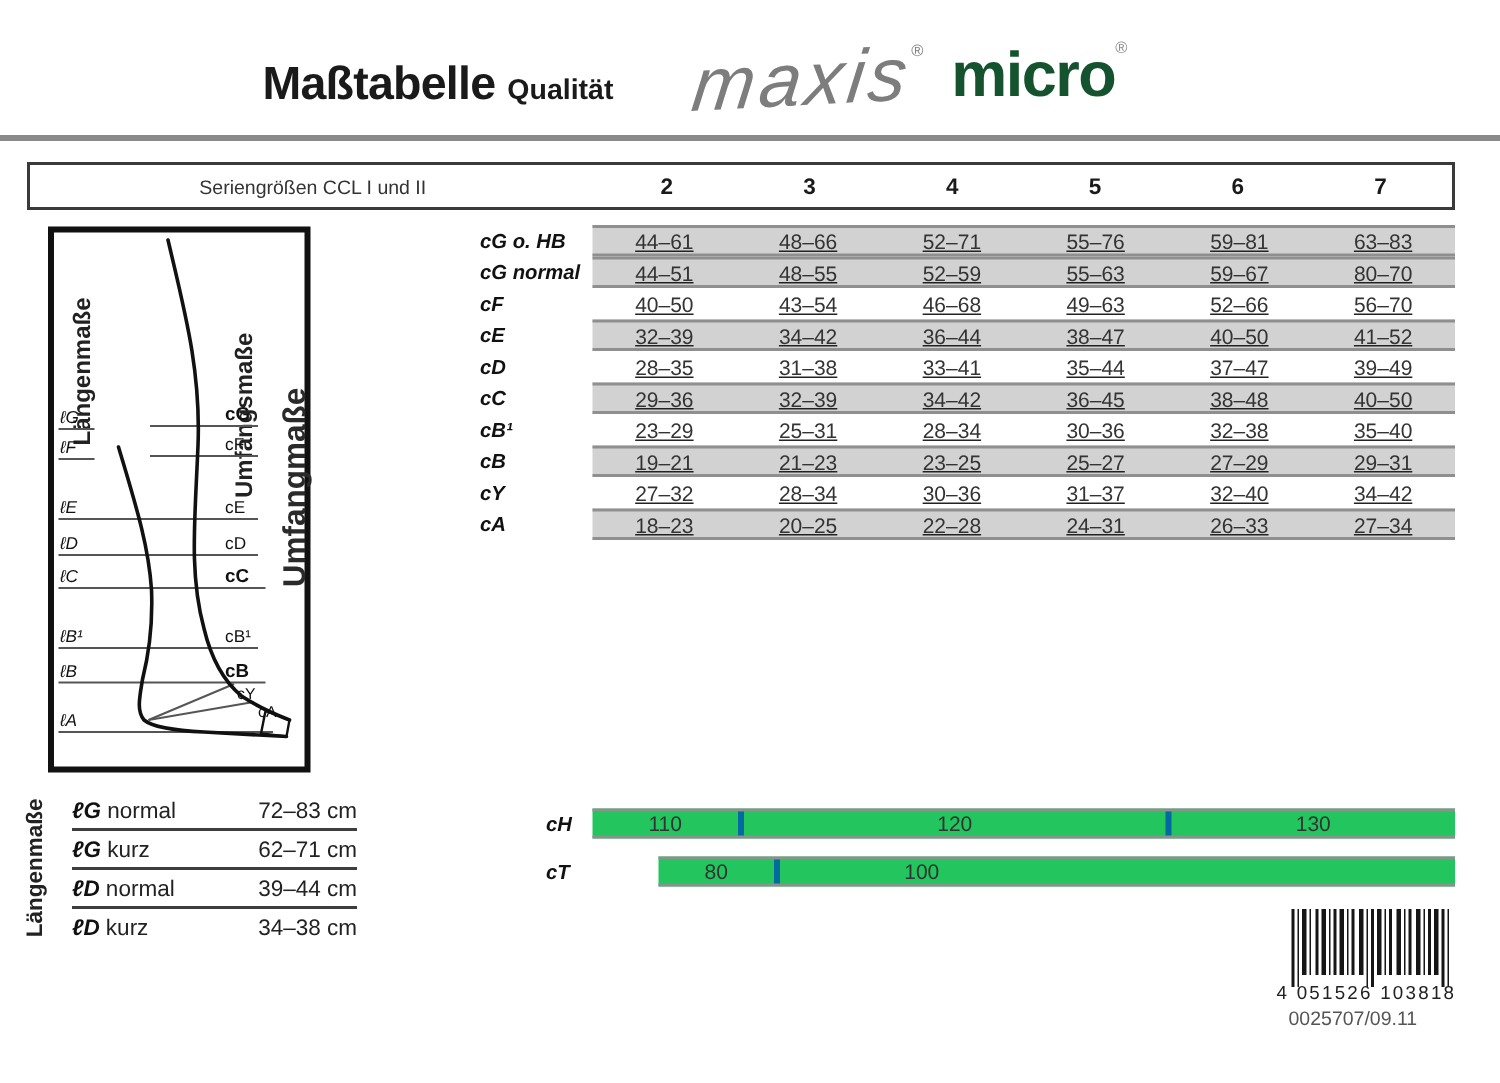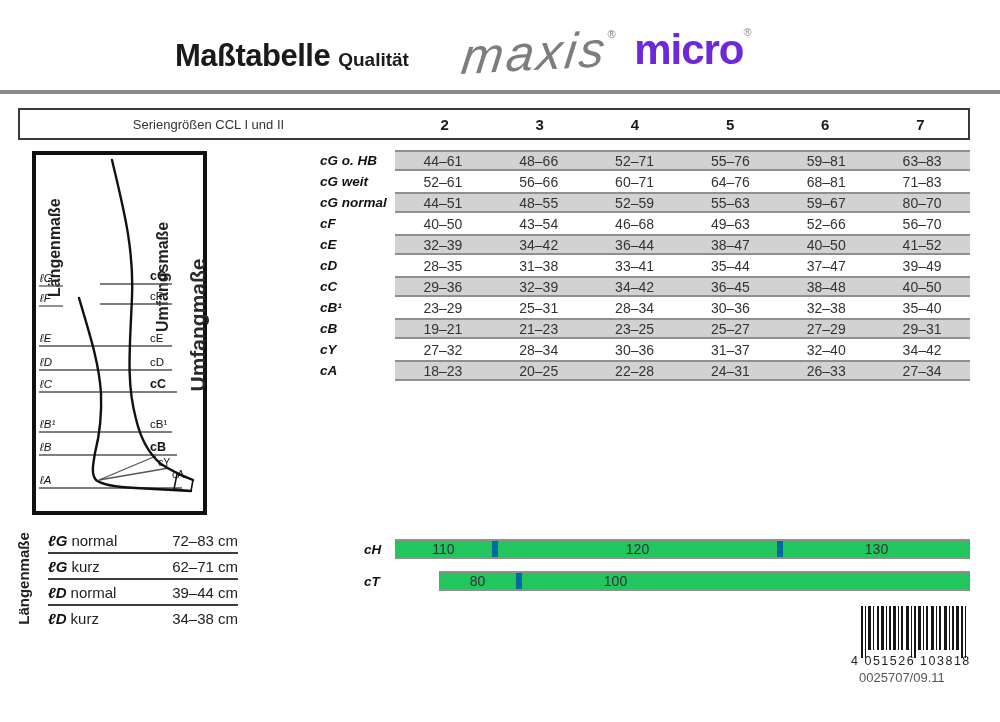--- a/index.html
+++ b/index.html
@@ -11,44 +11,44 @@
   
   .title-block{position:absolute;left:175px;top:38px;white-space:nowrap;}
   .title-main{font-size:31px;font-weight:bold;color:#1a1a1a;letter-spacing:-0.5px;}
   .title-sub{font-size:19px;font-weight:bold;color:#1a1a1a;margin-left:8px;}
   .logo-block{position:absolute;left:462px;top:26px;white-space:nowrap;}
   .logo-script{
     display:inline-block;font-size:50px;font-style:italic;font-weight:500;color:#7d7d7d;
     transform:rotate(-3deg) skewX(-10deg);letter-spacing:3px;line-height:1;
   }
   .logo-reg{font-size:11px;color:#7d7d7d;vertical-align:top;position:relative;top:2px;}
-  .logo-bold{font-size:42px;font-weight:bold;color:#6d28d9;letter-spacing:-1px;margin-left:14px;vertical-align:6px;}
+  .logo-bold{font-size:42px;font-weight:bold;color:#14532d;letter-spacing:-1px;margin-left:14px;vertical-align:6px;}
   .logo-bold-reg{font-size:11px;color:#8c8c8c;vertical-align:top;position:relative;top:0px;}
   .top-rule{position:absolute;left:0;top:90px;width:1000px;height:4px;background:#8a8a8a;}
   
   .size-header{
     position:absolute;left:18px;top:108px;width:952px;height:32px;border:2px solid #3a3a3a;
     box-sizing:border-box;display:flex;align-items:center;background:#fff;
   }
   .size-header .sh-label{width:377px;text-align:center;font-size:13px;color:#333;}
   .size-header .sh-sizes{flex:1;display:grid;grid-template-columns:repeat(6,1fr);}
   .size-header .sh-size{text-align:center;font-size:15px;font-weight:bold;color:#1a1a1a;}
   
   .meas-table{position:absolute;left:320px;top:150px;width:650px;}
   .meas-row{display:flex;height:21px;align-items:stretch;}
   .meas-label{width:75px;display:flex;align-items:center;font-size:13.5px;font-weight:bold;font-style:italic;color:#111;}
-  .meas-vals{flex:1;display:grid;grid-template-columns:repeat(6,1fr);align-items:center;box-sizing:border-box;border-top:2px solid transparent;border-bottom:2px solid transparent;}
+  .meas-vals{flex:1;display:grid;grid-template-columns:repeat(6,1fr);align-items:center;box-sizing:border-box;border-top:2px solid transparent;border-bottom:2px solid transparent;text-decoration:underline;}
   .meas-vals.shaded{background:#d2d2d2;border-top:2px solid #8f8f8f;border-bottom:2px solid #8f8f8f;}
   .meas-cell{text-align:center;font-size:14px;color:#333;}
   
   .span-table{position:absolute;left:320px;top:533px;width:650px;}
   .span-row{display:flex;height:32px;align-items:center;margin-left:44px;}
   .span-vals{flex:1;display:flex;align-items:stretch;background:#22c55e;box-sizing:border-box;border-top:2px solid #8f8f8f;border-bottom:2px solid #8f8f8f;}
   .span-seg{display:flex;align-items:center;justify-content:center;font-size:14px;color:#333;box-sizing:border-box;}
-  .span-seg + .span-seg{border-left:6px solid #0369a1;}
+  .span-seg + .span-seg{border-left:4px solid #0369a1;}
   
   .diagram{position:absolute;left:30px;top:147px;}
   .outside-axis{
     position:absolute;left:186px;top:245px;width:24px;height:160px;
     display:flex;align-items:center;justify-content:center;
   }
   .outside-axis span{transform:rotate(-90deg);white-space:nowrap;font-size:21px;font-weight:bold;color:#2a2a2a;}
   
   .len-axis{position:absolute;left:12px;top:530px;width:22px;height:96px;display:flex;align-items:center;justify-content:center;}
   .len-axis span{transform:rotate(-90deg);white-space:nowrap;font-size:15px;font-weight:bold;color:#222;}
@@ -94,31 +94,20 @@
   <div class="meas-table">
       <div class="meas-row">
         <div class="meas-label">cG o. HB</div>
         <div class="meas-vals shaded">
           <div class="meas-cell">44–61</div>
           <div class="meas-cell">48–66</div>
           <div class="meas-cell">52–71</div>
           <div class="meas-cell">55–76</div>
           <div class="meas-cell">59–81</div>
           <div class="meas-cell">63–83</div>
-        </div>
-      </div>
-      <div class="meas-row">
-        <div class="meas-label">cG weit</div>
-        <div class="meas-vals">
-          <div class="meas-cell">52–61</div>
-          <div class="meas-cell">56–66</div>
-          <div class="meas-cell">60–71</div>
-          <div class="meas-cell">64–76</div>
-          <div class="meas-cell">68–81</div>
-          <div class="meas-cell">71–83</div>
         </div>
       </div>
       <div class="meas-row">
         <div class="meas-label">cG normal</div>
         <div class="meas-vals shaded">
           <div class="meas-cell">44–51</div>
           <div class="meas-cell">48–55</div>
           <div class="meas-cell">52–59</div>
           <div class="meas-cell">55–63</div>
           <div class="meas-cell">59–67</div>

